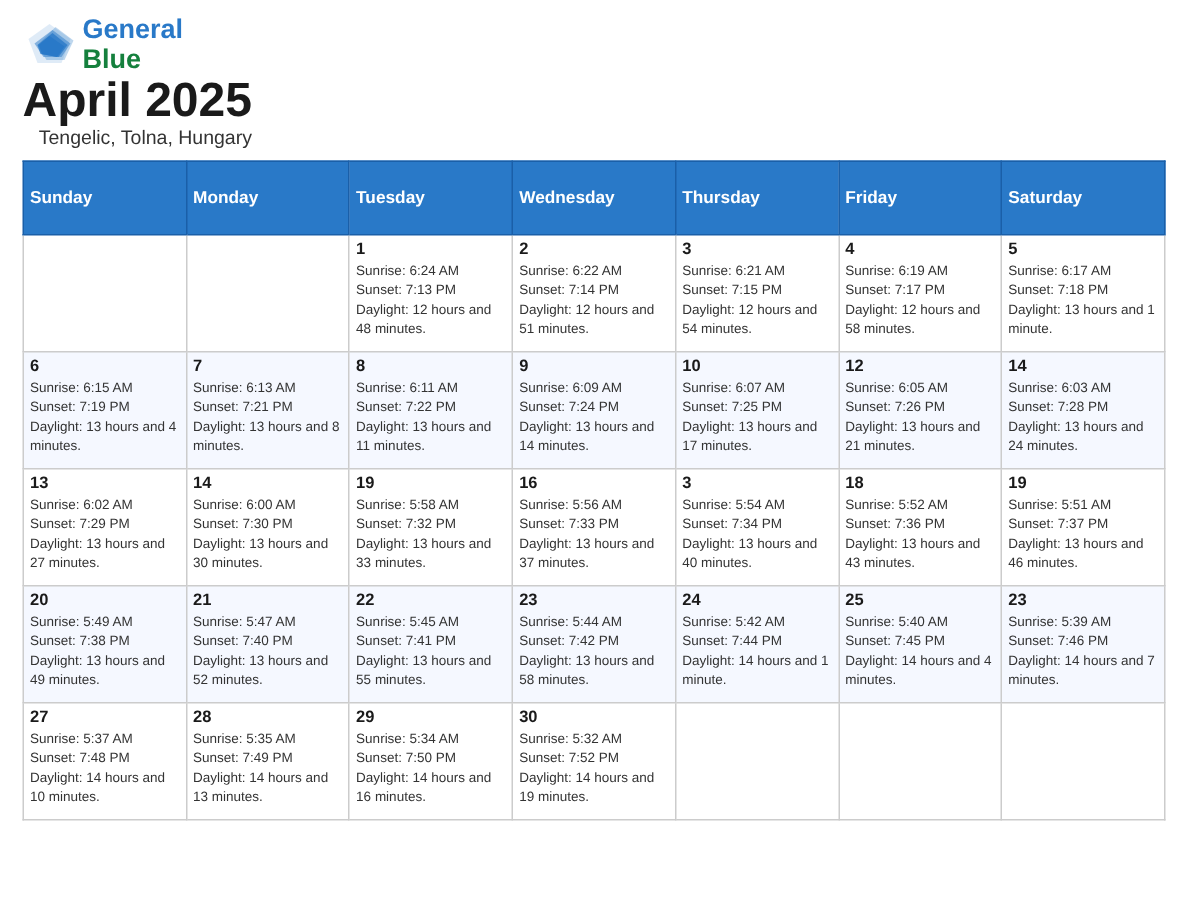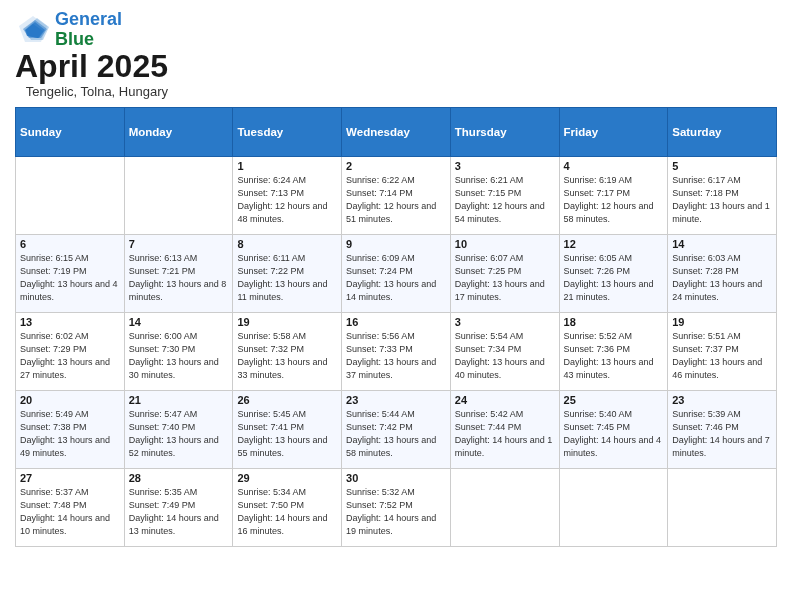--- a/index.html
+++ b/index.html
@@ -222,21 +222,21 @@
         <tr>
           <td>
             <span class="day-number">20</span>
             <div class="day-info">Sunrise: 5:49 AM<br>Sunset: 7:38 PM<br>Daylight: 13 hours and 49 minutes.</div>
           </td>
           <td>
             <span class="day-number">21</span>
             <div class="day-info">Sunrise: 5:47 AM<br>Sunset: 7:40 PM<br>Daylight: 13 hours and 52 minutes.</div>
           </td>
           <td>
-            <span class="day-number">26</span>
+            <span class="day-number">22</span>
             <div class="day-info">Sunrise: 5:45 AM<br>Sunset: 7:41 PM<br>Daylight: 13 hours and 55 minutes.</div>
           </td>
           <td>
             <span class="day-number">23</span>
             <div class="day-info">Sunrise: 5:44 AM<br>Sunset: 7:42 PM<br>Daylight: 13 hours and 58 minutes.</div>
           </td>
           <td>
             <span class="day-number">24</span>
             <div class="day-info">Sunrise: 5:42 AM<br>Sunset: 7:44 PM<br>Daylight: 14 hours and 1 minute.</div>
           </td>

